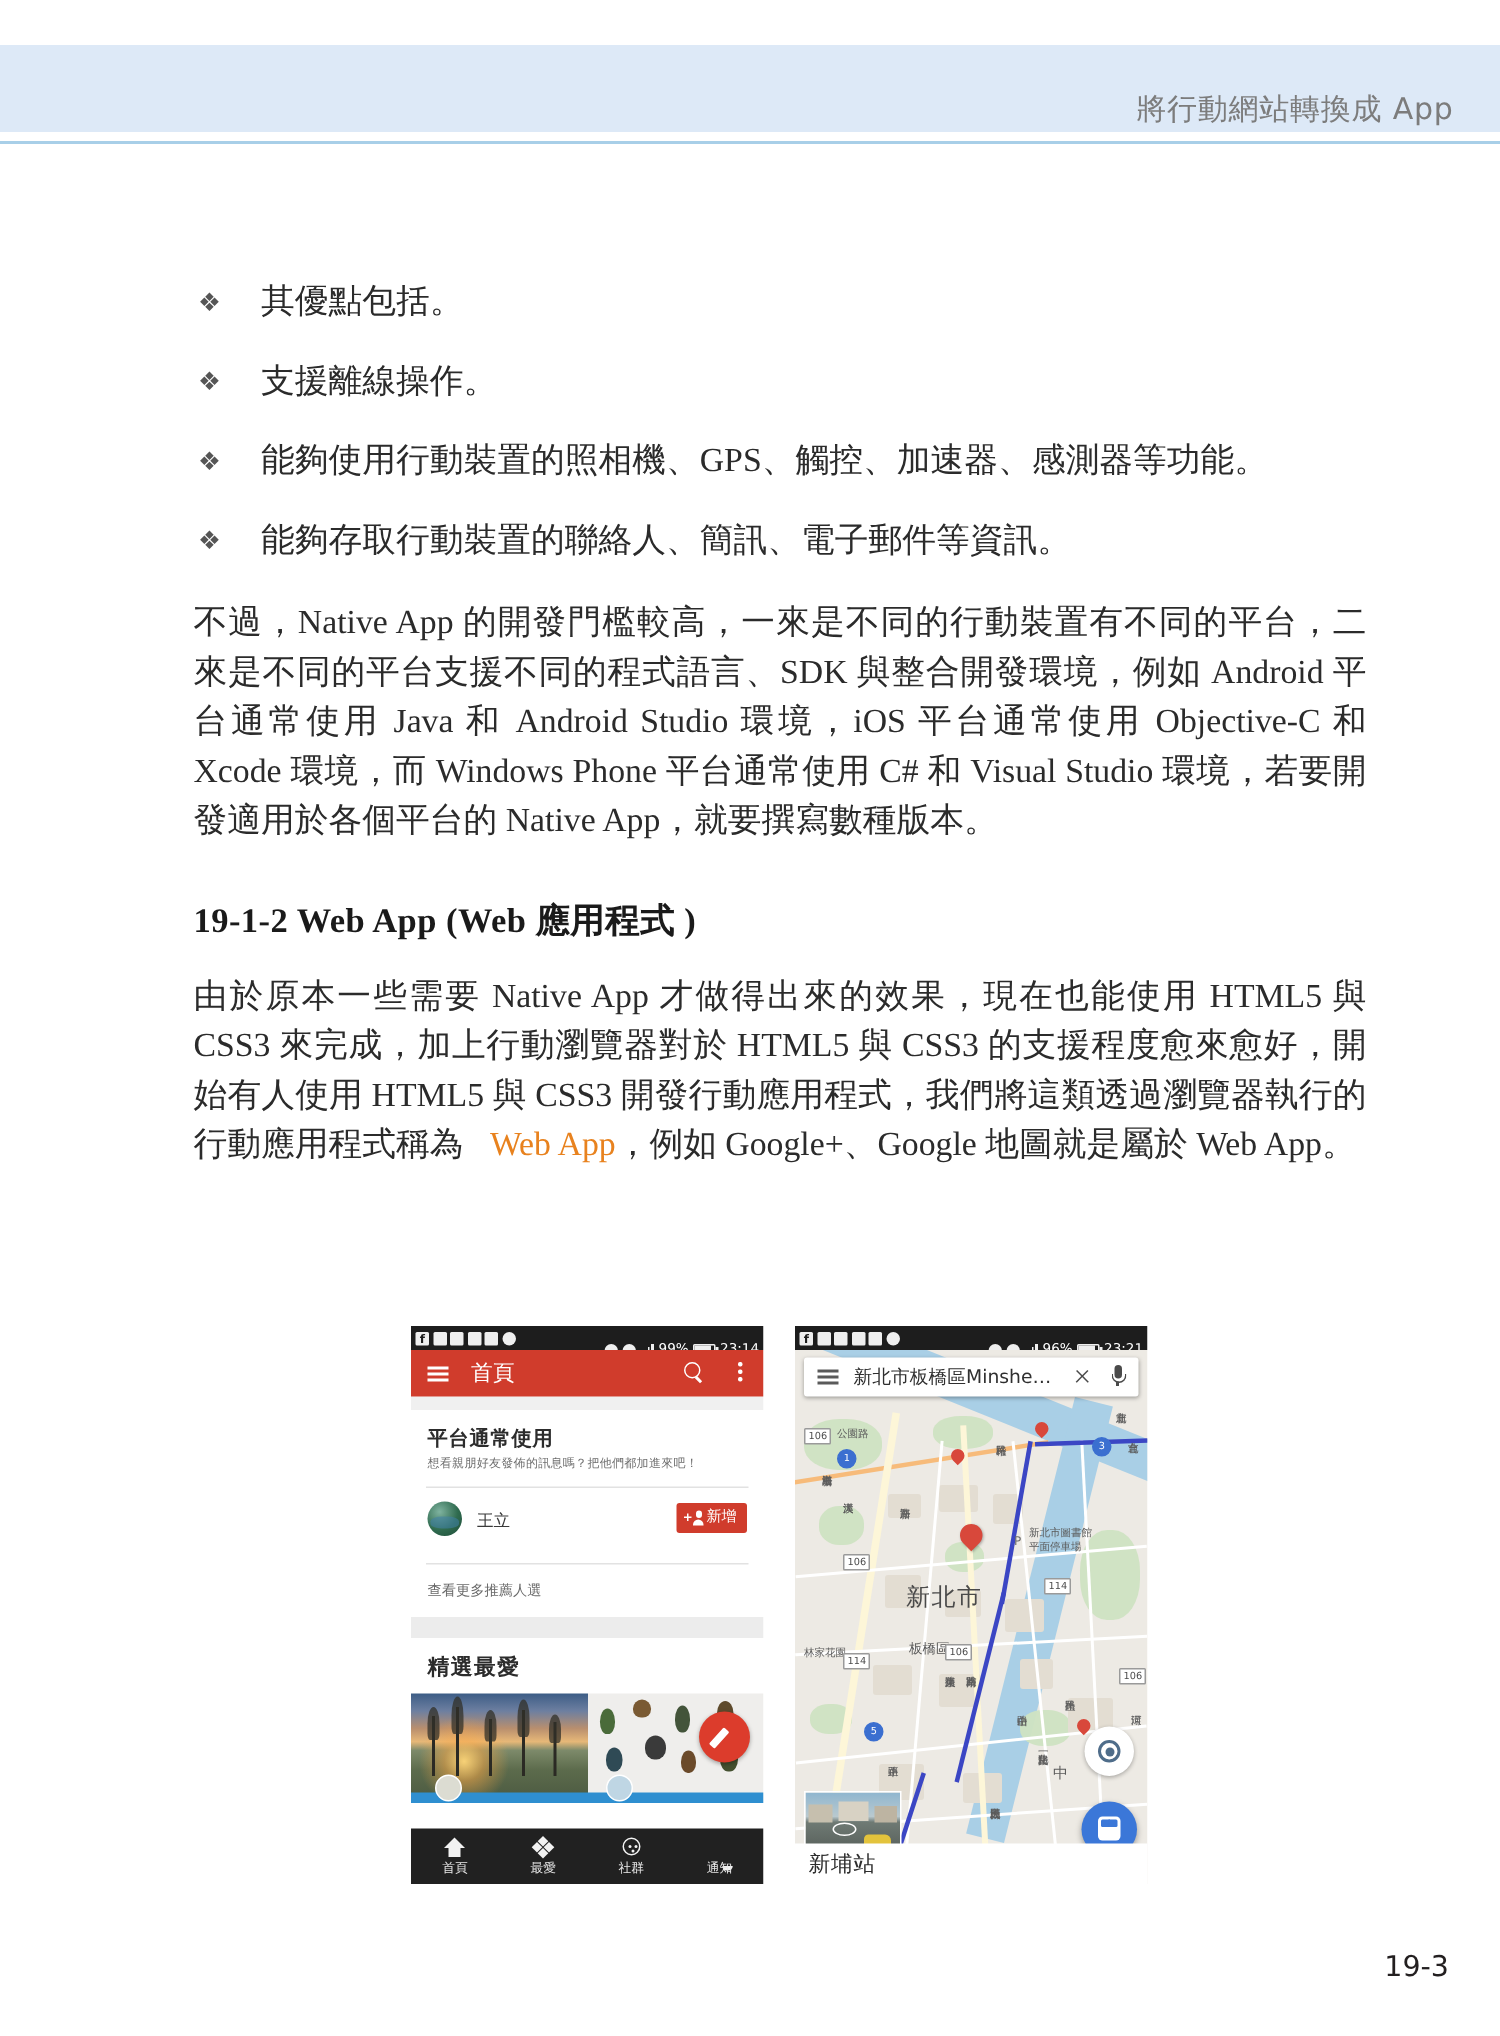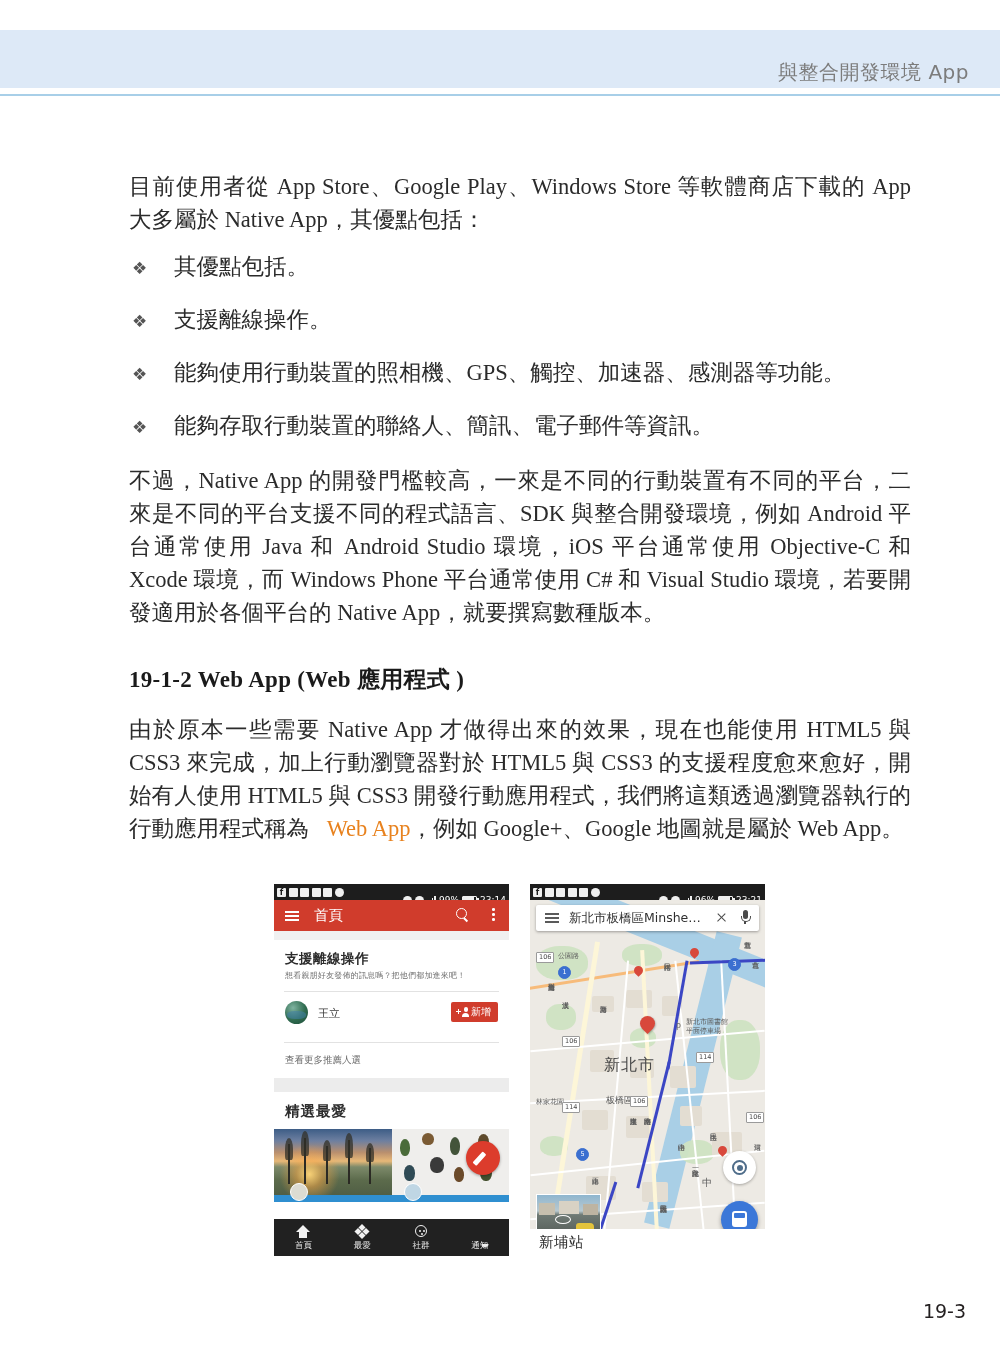--- a/index.html
+++ b/index.html
@@ -812,27 +812,26 @@
     top: 1300px;
     font-family: "DejaVu Sans", "Liberation Sans", sans-serif;
     font-size: 19px;
     color: #231f20;
   }
 </style>
 </head>
 <body>
 
 <div class="page-header">
-  <div class="page-header-title">與整合開發環境 App</div>
+  <div class="page-header-title">將行動網站轉換成 App</div>
 </div>
 <div class="header-rule"></div>
 
 <div class="content">
 
-  <p class="body-text">目前使用者從 App Store、Google Play、Windows Store 等軟體商店下載的 App 大多屬於 Native App，其優點包括：</p>
 
   <ul class="bullet-list">
     <li>
       <span class="bullet-mark">❖</span>
       <span>其優點包括。</span>
     </li>
     <li>
       <span class="bullet-mark">❖</span>
       <span>支援離線操作。</span>
     </li>
@@ -894,21 +893,21 @@
           <span class="handle"></span>
         </div>
       <div class="appbar-overflow">
           <i></i>
           <i></i>
           <i></i>
         </div>
     </div>
     <div class="appbar-shadow"></div>
 
-    <div class="card-heading">支援離線操作</div>
+    <div class="card-heading">平台通常使用</div>
     <div class="card-sub">想看親朋好友發佈的訊息嗎？把他們都加進來吧！</div>
     <div class="divider"></div>
 
     <div class="contact-row">
       <div class="avatar"></div>
       <div class="contact-name">王立</div>
       <button class="add-button">
         <span class="plus-person">
           <span class="pp-head"></span>
             <span class="pp-body"></span>

